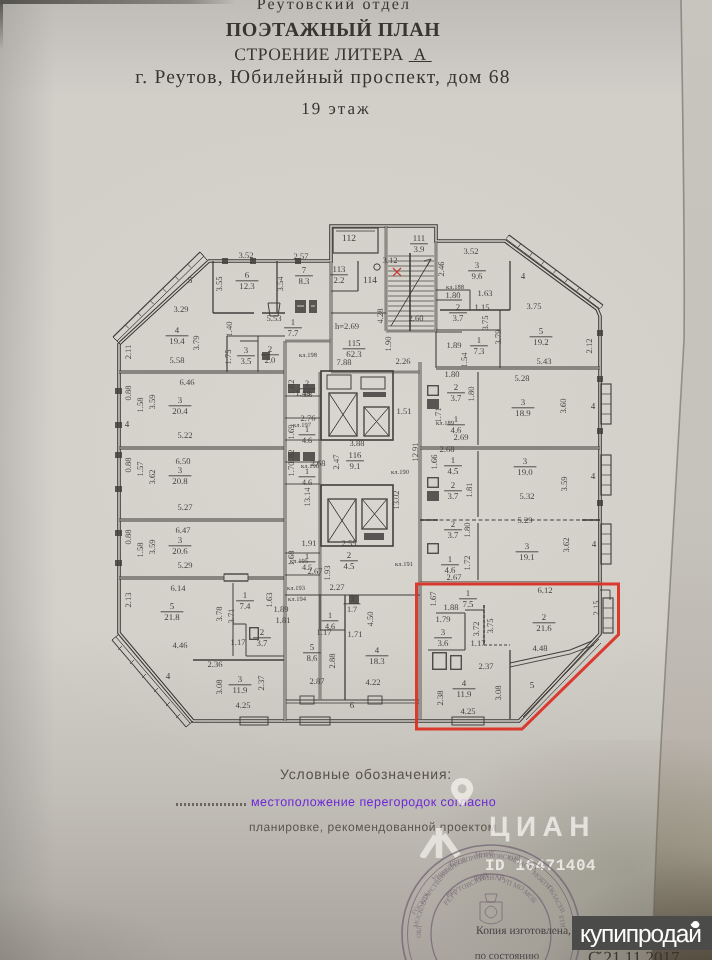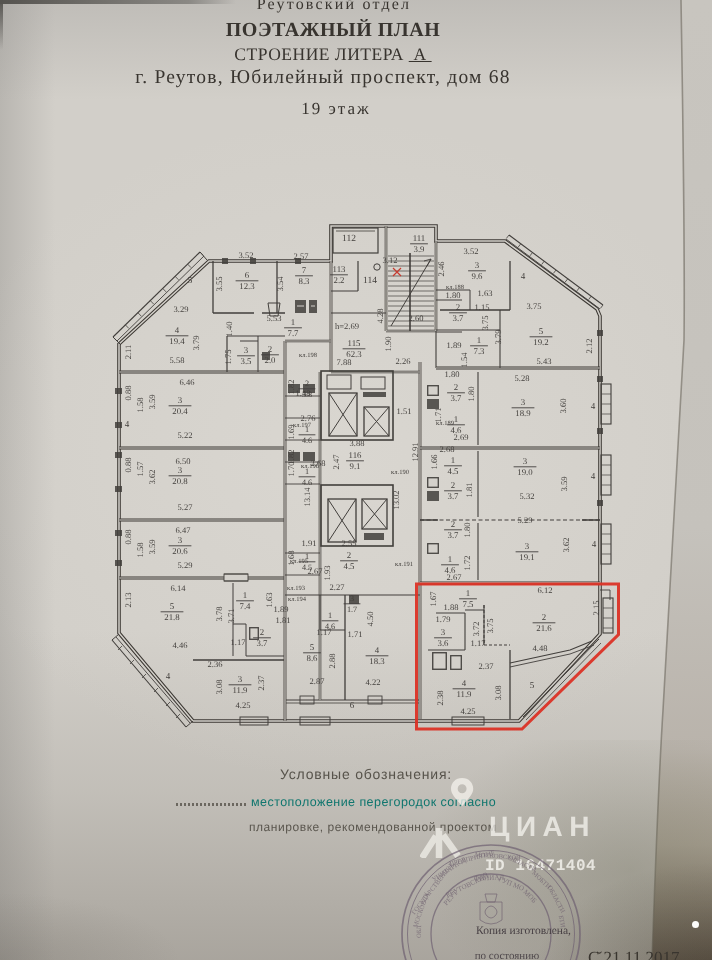--- a/index.html
+++ b/index.html
@@ -611,21 +611,21 @@
 <text x="532.0" y="688.0" font-size="9.0" fill="#3a3734" text-anchor="middle">5</text>
 <text x="468.0" y="714.0" font-size="8.5" fill="#3a3734" text-anchor="middle">4.25</text>
 
 <path d="M416.5,584 H618.5 V634.5 L522,729 H416.5 Z" fill="none" stroke="#dc2a1d" stroke-width="3" opacity="0.95"></path>
 </svg>
 
 <div class="abs" style="left:0;top:766px;width:712px;text-align:center;font-size:14px;letter-spacing:0.8px;padding-left:10px;color:#57534b;font-family:'Liberation Sans',sans-serif;">Условные обозначения:</div>
 
 <div class="abs" style="left:176px;top:803px;width:70px;height:4px;background:repeating-linear-gradient(90deg,#6b675f 0 2px,rgba(0,0,0,0) 2px 4px);height:3px;"></div>
 
-<div class="abs" style="left:251px;top:795px;font-size:12.5px;letter-spacing:0.45px;color:#0f766e;font-family:'Liberation Sans',sans-serif;">местоположение перегородок согласно</div>
+<div class="abs" style="left:251px;top:795px;font-size:12.5px;letter-spacing:0.45px;color:#6d28d9;font-family:'Liberation Sans',sans-serif;">местоположение перегородок согласно</div>
 
 <div class="abs" style="left:249px;top:820px;font-size:12px;letter-spacing:0.55px;color:#5a564e;font-family:'Liberation Sans',sans-serif;">планировке, рекомендованной проектом</div>
 
 <svg class="abs" style="left:447px;top:777px;" width="32" height="32" viewBox="0 0 34 36">
 <path d="M16 1 C8.5 1 3.5 6.5 3.5 13.2 C3.5 19 8 23 16 33 C24 23 28.5 19 28.5 13.2 C28.5 6.5 23.5 1 16 1 Z M16 8.2 A5 5 0 1 1 16 18.2 A5 5 0 1 1 16 8.2 Z" fill="rgba(246,244,239,0.72)" fill-rule="evenodd"></path>
 </svg>
 
 <svg class="abs" style="left:420px;top:828px;" width="42" height="30" viewBox="0 0 42 30">
 <path d="M19 0 L19 30 M2 30 L16 8 M38 28 L23 7" stroke="rgba(246,244,239,0.68)" stroke-width="6.5" fill="none"></path>
 </svg>
@@ -660,17 +660,20 @@
 <g fill="none" stroke="rgba(106,92,108,0.6)" stroke-width="1.0">
 <path d="M88 62 L110 62 L110 80 Q99 88 88 80 Z"></path>
 <path d="M93 54 L105 54 L103 62 L95 62 Z"></path>
 <path d="M95 68 Q99 64 103 68 Q107 72 103 76 Q99 80 95 76 Q91 72 95 68 Z"></path>
 </g>
 </svg>
 
 <div class="abs" style="left:451px;top:925px;width:120px;text-align:right;font-size:11.5px;color:rgba(58,50,56,0.88);font-family:'Liberation Serif',serif;">Копия изготовлена,</div>
 <div class="abs" style="left:447px;top:950px;width:120px;text-align:center;font-size:11px;color:rgba(58,50,56,0.8);font-family:'Liberation Serif',serif;">по состоянию</div>
 
+<div class="abs" style="left:572px;top:916px;width:140px;height:34px;background:#4b4b49;overflow:hidden;">
+<div style="margin:7px 0 0 8px;font-family:'Liberation Sans',sans-serif;font-size:24.5px;letter-spacing:-1.1px;color:#fdfdfc;line-height:1;">купипродай</div>
+</div>
 
 <div class="abs" style="left:692px;top:921px;width:7px;height:7px;border-radius:4px;background:#fdfdfc;"></div>
 
 <div class="abs" style="left:588px;top:948px;font-size:17px;color:#39352f;font-family:'Liberation Serif',serif;">С̆ 21.11.2017</div>
 </div>
 
 </body></html>

